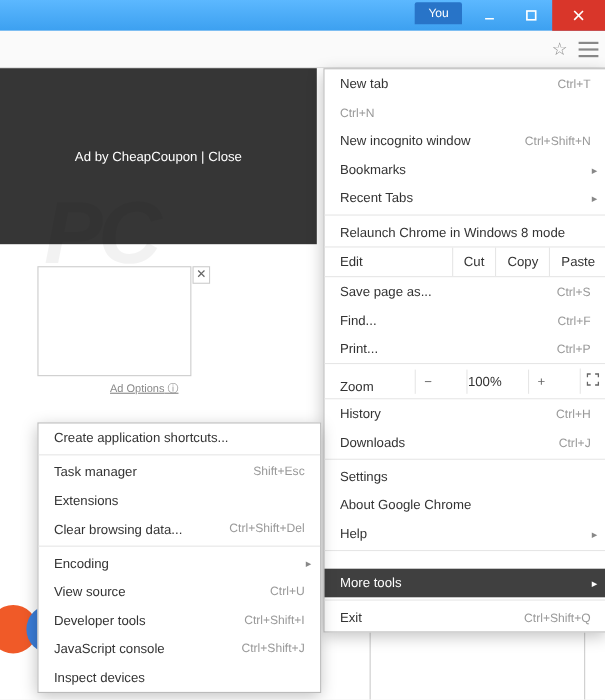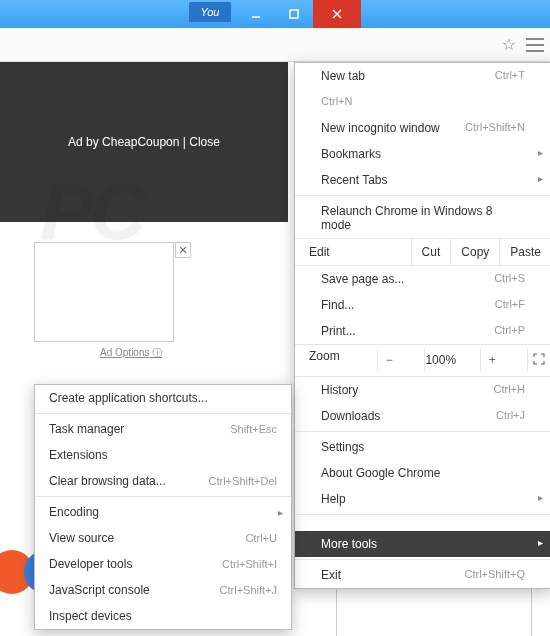--- a/index.html
+++ b/index.html
@@ -1,19 +1,19 @@
 <!DOCTYPE html>
 <html><head>
 <meta charset="utf-8">
 <style>
 * { margin: 0; padding: 0; box-sizing: border-box; font-family: "Segoe UI", Arial, sans-serif; }
 body { width: 550px; height: 636px; background: #f0f0f0; position: relative; overflow: hidden; }
 
 
-.titlebar { height: 28px; background: linear-gradient(#5cb8ff, #3ca0f0); display: flex; justify-content: center; align-items: stretch; font-style: italic; }
+.titlebar { height: 28px; background: linear-gradient(#5cb8ff, #3ca0f0); display: flex; justify-content: flex-end; align-items: stretch; }
 .titlebar .you-btn { background: #2874c8; color: #fff; font-size: 11px; padding: 4px 12px; margin: 2px 6px 0 0; height: 20px; line-height: 12px; border-radius: 2px 2px 0 0; }
 .win-btns { display: flex; }
 .win-btn { width: 38px; display: flex; align-items: center; justify-content: center; color: #fff; font-size: 14px; }
 .win-btn.close { background: #d9362a; width: 48px; }
 .win-btn svg { width: 12px; height: 12px; }
 
 
 .toolbar { height: 34px; background: #fafafa; border-bottom: 1px solid #ddd; display: flex; align-items: center; justify-content: flex-end; padding: 0 6px; gap: 10px; }
 .toolbar .star { color: #888; }
 .toolbar .hamburger { width: 18px; height: 14px; display: flex; flex-direction: column; justify-content: space-between; }
@@ -30,31 +30,31 @@
 .arrow { position: absolute; top: 330px; left: 110px; width: 0; height: 0; border-left: 28px solid transparent; border-right: 28px solid transparent; border-bottom: 34px solid #000; }
 .circles { position: absolute; top: 488px; left: 0; display: flex; }
 .circle { width: 44px; height: 44px; border-radius: 50%; margin-left: -10px; }
 .c1 { background: #f05a28; }
 .c2 { background: #3b7dd8; }
 .c3 { background: linear-gradient(#f7d154, #e8b923); }
 .adbox2 { position: absolute; top: 440px; left: 336px; width: 196px; height: 148px; border: 1px solid #ccc; background: rgba(255,255,255,0.7); }
 
 
 .menu1 { position: absolute; top: 62px; right: -2px; width: 258px; background: #fff; border: 1px solid #bbb; box-shadow: 0 4px 14px rgba(0,0,0,0.25); font-size: 12px; color: #333; }
-.menu1 .row { display: flex; align-items: flex-start; padding: 6px 26px; min-height: 26px; position: relative; }
+.menu1 .row { display: flex; align-items: flex-end; padding: 6px 14px; min-height: 26px; position: relative; }
 .menu1 .row.hover { background: #404040; color: #fff; margin-top: 16px; }
 .menu1 .label { flex: 1; }
 .menu1 .shortcut { color: #999; font-size: 11px; }
 .menu1 .sep { height: 1px; background: #e6e6e6; margin: 2px 0; }
 .menu1 .chev::after { content: "▸"; position: absolute; right: 8px; color: #888; font-size: 10px; }
 .menu1 .row.hover.chev::after { color: #fff; }
 .menu1 .editrow { display: flex; border-top: 1px solid #e6e6e6; border-bottom: 1px solid #e6e6e6; }
 .menu1 .editrow .editlbl { flex: 1; padding: 6px 14px; }
 .menu1 .editrow .editbtn { border-left: 1px solid #e6e6e6; padding: 6px 10px; }
-.menu1 .zoomrow { display: flex; align-items: flex-start; border-top: 1px solid #e6e6e6; border-bottom: 1px solid #e6e6e6; padding: 4px 0; gap: 23px; }
+.menu1 .zoomrow { display: flex; align-items: flex-end; border-top: 1px solid #e6e6e6; border-bottom: 1px solid #e6e6e6; padding: 4px 0; gap: 23px; }
 .menu1 .zoomrow .zlbl { flex: 1; padding: 0 14px; }
 .menu1 .zoomrow .zbtn { border-left: 1px solid #e6e6e6; width: 34px; text-align: center; padding: 4px 0; color: #666; }
 .menu1 .zoomrow .zpct { border-left: 1px solid #e6e6e6; width: 46px; text-align: center; padding: 4px 0; }
 .menu1 .zoomrow .zfull { border-left: 1px solid #e6e6e6; width: 34px; text-align: center; padding: 4px 0; }
 
 
 .menu2 { position: absolute; top: 384px; left: 34px; width: 258px; background: #fff; border: 1px solid #bbb; box-shadow: 0 4px 14px rgba(0,0,0,0.25); font-size: 12px; color: #333; }
 .menu2 .row { display: flex; align-items: center; padding: 6px 14px; min-height: 26px; position: relative; }
 .menu2 .label { flex: 1; }
 .menu2 .shortcut { color: #999; font-size: 11px; }

